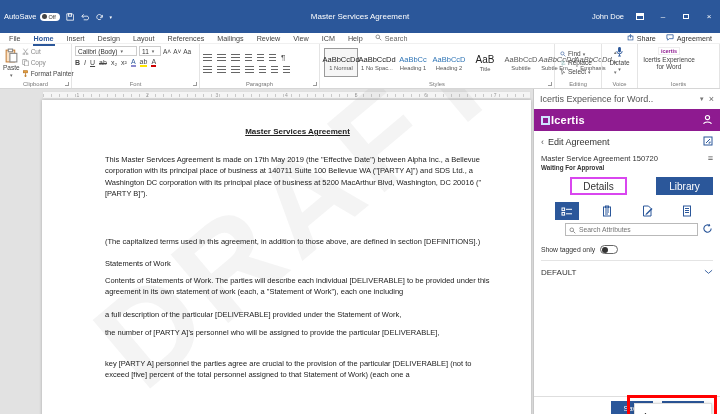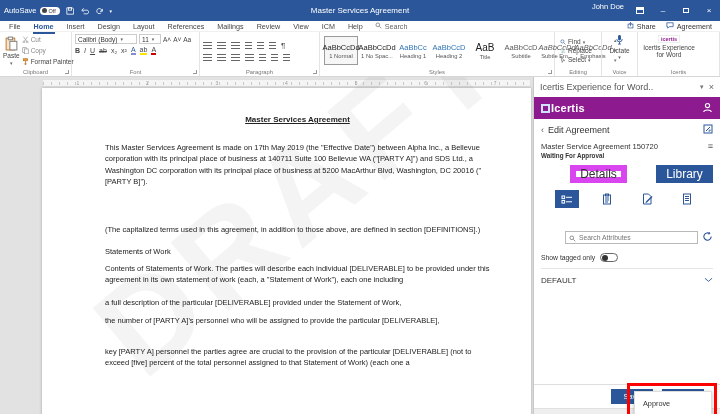--- a/index.html
+++ b/index.html
@@ -1,29 +1,29 @@
 <!DOCTYPE html>
 <html><head>
 <meta charset="utf-8">
 <style>
   * { margin:0; padding:0; box-sizing:border-box; }
   html,body { width:720px; height:414px; overflow:hidden; background:#fff;
     font-family:"Liberation Sans", sans-serif; -webkit-font-smoothing:antialiased; }
 
   
-  .titlebar { height:21px; background:#2b579a; color:#fff; display:flex; align-items:center;
+  .titlebar { height:33px; background:#2b579a; color:#fff; display:flex; align-items:center;
     font-size:7.5px; position:relative; padding:0 4px; }
   .qat { display:flex; align-items:center; gap:6px; }
   .autosave { display:flex; align-items:center; gap:3px; }
   .as-pill { width:20px; height:8px; background:#fff; border-radius:4px; display:flex; align-items:center; padding:0 2px; gap:2px; }
   .as-knob { width:5px; height:5px; border-radius:50%; background:#444; }
   .as-off { color:#333; font-size:5.5px; }
   .qat svg { display:block; }
   .tb-title { position:absolute; left:0; right:0; text-align:center; font-size:8px; pointer-events:none; }
-  .tb-right { margin-left:auto; display:flex; gap:9px; z-index:2; }
+  .tb-right { margin-left:auto; display:flex; align-items:center; gap:9px; z-index:2; }
   .tb-user { font-size:7.5px; }
   .win-btn { display:flex; align-items:center; justify-content:center; width:14px; height:18px; font-size:8px; }
   .ribbon-disp-icon { width:8px; height:7px; border:1px solid #fff; border-top-width:3px; }
   .restore-icon { width:6px; height:5px; border:1px solid #fff; }
 
   
   .tabrow { height:11px; background:#fff; display:flex; align-items:center; font-size:7.2px;
     color:#444; padding:0 8px; gap:11px; border-bottom:1px solid #f0f0f0; position:relative; }
   .tab { padding:1px 1px; cursor:default; }
   .tab.active { color:#2b579a; font-weight:bold; box-shadow:0 2px 0 #2b579a; }
@@ -98,27 +98,27 @@
   .brand-name { color:#fff; font-weight:bold; font-size:11px; letter-spacing:.2px; }
   .brand-user { margin-left:auto; }
   .pbody { flex:1; display:flex; flex-direction:column; padding:5px 7px 0 7px; position:relative; }
   .back-row { display:flex; align-items:center; gap:4px; font-size:9px; color:#333; }
   .back-chev { color:#555; font-size:9px; }
   .back-ic { margin-left:auto; color:#2b579a; }
   .name-row { display:flex; align-items:center; margin-top:5px; font-size:7.6px; color:#333; }
   .burger { margin-left:auto; color:#555; font-size:9px; }
   .status { font-size:6.3px; font-weight:bold; color:#333; margin-top:1px; }
   .ptabs { display:flex; margin-top:6px; height:18px; }
-  .ptab { flex:1; display:flex; align-items:center; justify-content:center; font-size:12px;
-    border:6px solid #d946ef; color:#333; background:#fff;margin-left:29px; }
+  .ptab { flex:1; display:flex; align-items:center; justify-content:center; font-size:10px;
+    border:2px solid #d946ef; color:#333; background:#fff;margin-left:29px; }
   .ptab.active { background:#2b579a; color:#fff; border-color:#2b579a; }
   .picon-row { display:flex; justify-content:space-between; margin-top:7px; padding:0 14px; }
   .picon { width:24px; height:18px; display:flex; align-items:center; justify-content:center; color:#2b579a; }
   .picon.active { background:#2b579a; color:#fff; }
-  .search-row { display:flex; align-items:center; margin-top:20px; gap:4px;padding-left:24px; }
+  .search-row { display:flex; align-items:center; margin-top:0; gap:4px;padding-left:24px; }
   .search-box { flex:1; display:flex; align-items:center; border:1px solid #b9b9b9; height:13px; padding:0 3px; gap:3px; }
   .search-box input { border:none; outline:none; width:100%; font-size:6.8px; font-family:"Liberation Sans",sans-serif; color:#333; }
   .refresh { color:#2b579a; }
   .toggle-row { display:flex; align-items:center; margin-top:7px; gap:5px; font-size:6.8px; color:#333;
     padding-bottom:6px; border-bottom:1px solid #e4e4e4; }
   .toggle { width:18px; height:9px; border:1px solid #666; border-radius:5px; display:flex; align-items:center; padding:0 1px; }
   .knob { width:6px; height:6px; border-radius:50%; background:#333; }
   .default-row { display:flex; align-items:center; margin-top:7px; font-size:8px; color:#333; }
   .default-chev { margin-left:auto; color:#2b579a; }
   .pspacer { flex:1; }

